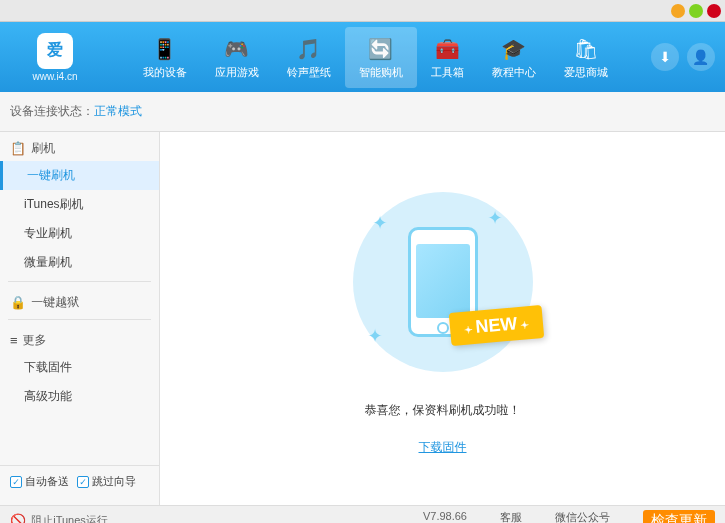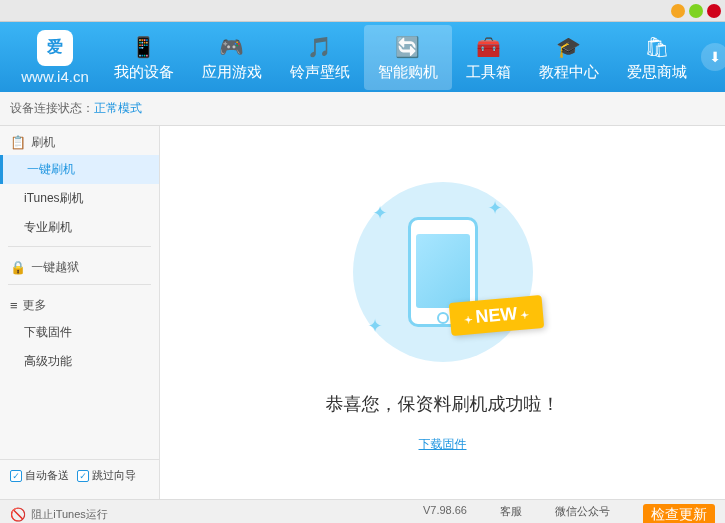--- a/index.html
+++ b/index.html
@@ -42,21 +42,21 @@
     .logo-icon {
       width: 36px; height: 36px;
       background: white;
       border-radius: 8px;
       display: flex; align-items: center; justify-content: center;
       color: #2196e0;
       font-weight: bold;
       font-size: 16px;
     }
     .logo-text {
-      font-size: 15px;
+      font-size: 10px;
       color: rgba(255,255,255,0.9);
       margin-top: 2px;
     }
     .nav-items {
       flex: 1;
       display: flex;
       align-items: center;
       justify-content: center;
       gap: 0;
     }
@@ -70,40 +70,40 @@
       border-radius: 4px;
       min-width: 60px;
     }
     .nav-item.active { background: rgba(255,255,255,0.25); }
     .nav-item-icon {
       width: 28px; height: 28px;
       display: flex; align-items: center; justify-content: center;
       font-size: 20px;
       margin-bottom: 2px;
     }
-    .nav-item-label { font-size: 15px; white-space: nowrap; }
+    .nav-item-label { font-size: 11px; white-space: nowrap; }
     .header-right {
       display: flex;
       align-items: center;
       gap: 8px;
       flex-shrink: 0;
     }
     .header-right-btn {
       width: 28px; height: 28px;
       border-radius: 50%;
       background: rgba(255,255,255,0.2);
       display: flex; align-items: center; justify-content: center;
       color: white;
       cursor: pointer;
       font-size: 14px;
     }
 
     
     .subheader {
-      height: 34px;
+      height: 40px;
       background: #f5f5f5;
       border-bottom: 1px solid #ddd;
       display: flex;
       align-items: center;
       padding: 0 10px;
       font-size: 12px;
       color: #666;
     }
     .subheader-status {
       color: #333;
@@ -263,21 +263,21 @@
     .sparkle {
       position: absolute;
       color: #7fd4f5;
       font-size: 18px;
     }
     .sparkle.tl { top: 20px; left: 20px; }
     .sparkle.tr { top: 15px; right: 30px; }
     .sparkle.bl { bottom: 25px; left: 15px; }
 
     .success-text {
-      font-size: 18px;
+      font-size: 12px;
       color: #333;
       margin-bottom: 20px;
       font-weight: normal;
     }
     .confirm-btn {
       width: 100px;
       height: 32px;
       border: 1.5px solid #2196e0;
       border-radius: 4px;
       background: white;
@@ -383,20 +383,21 @@
 <div class="main">
 
   <div class="sidebar">
     <div class="sidebar-section-header">
       <span class="sidebar-section-icon">📋</span>
       <span>刷机</span>
     </div>
     <div class="sidebar-item active">一键刷机</div>
     <div class="sidebar-item">iTunes刷机</div>
     <div class="sidebar-item">专业刷机</div>
+    <div class="sidebar-item">微量刷机</div>
 
     <div class="sidebar-divider"></div>
 
     <div class="sidebar-section-header">
       <span class="sidebar-section-icon">🔒</span>
       <span>一键越狱</span>
     </div>
 
     <div class="sidebar-divider"></div>
 

